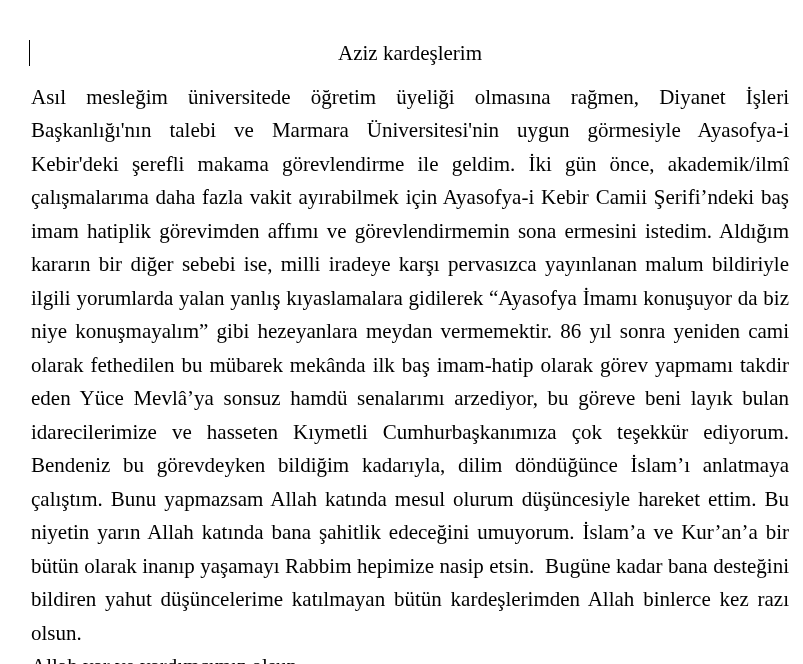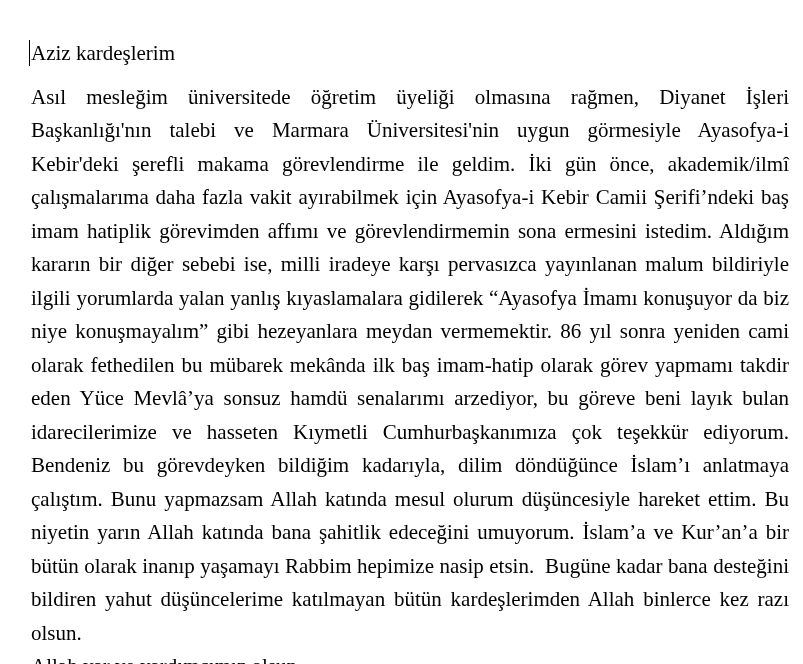--- a/index.html
+++ b/index.html
@@ -19,20 +19,21 @@
     left: 31px;
     top: 37px;
     width: 758px;
     font-family: "Liberation Serif", serif;
     font-size: 21px;
     line-height: 33.5px;
     color: #000000;
   }
   .salutation-wrap {
     position: relative;
+    text-align: center;
   }
   .caret {
     position: absolute;
     left: -2px;
     top: 3px;
     width: 1px;
     height: 26px;
     background: #000000;
   }
   p.body {

